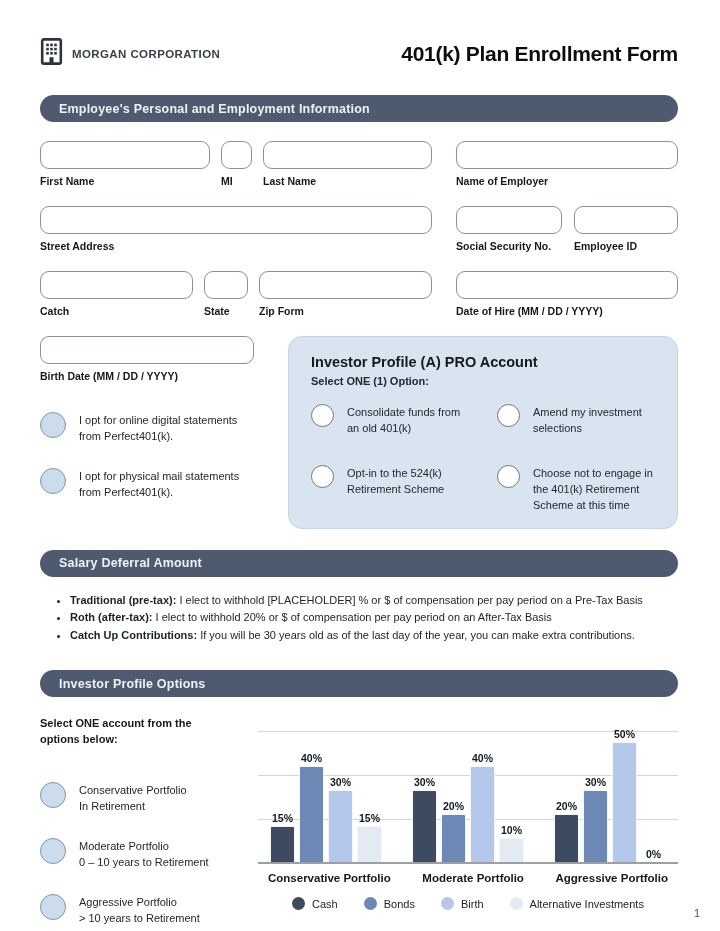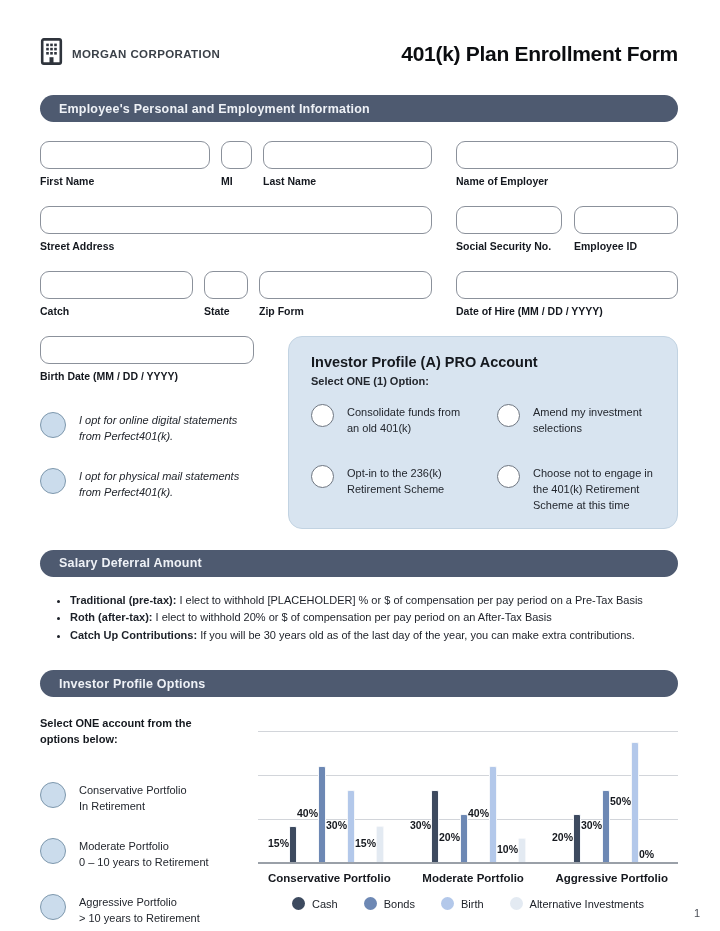--- a/index.html
+++ b/index.html
@@ -36,21 +36,21 @@
     width:26px; height:26px; border-radius:50%; flex:0 0 auto;
     background:#cbdcec; border:1.5px solid #7e98ad;
   }
   .radio.small { width:23px; height:23px; background:#ffffff; border:1.5px solid #6e7681; }
   .opt { display:flex; gap:13px; align-items:flex-start; }
   .opt-text { font-size:11px; line-height:1.45; color:#23272e; padding-top:1px; }
   
   .birthrow { display:flex; margin-top:19px; }
   .leftcol { width:248px; }
   .statements { margin-top:30px; display:flex; flex-direction:column; gap:23px; }
-  .statements .opt-text { max-width:175px;font-style:italic; }
+  .statements .opt-text { max-width:175px; }
   .probox {
     width:390px; background:#d8e4f0; border:1px solid #c2d3e2; border-radius:14px;
     padding:17px 22px 14px 22px; min-height:183px;
   }
   .probox-title { font-size:14.5px; font-weight:bold; color:#15191f; }
   .probox-sub { font-size:11px; font-weight:bold; color:#23272e; margin-top:5px; }
   .progrid { display:grid; grid-template-columns:1fr 1fr; column-gap:18px; row-gap:17px; margin-top:17px;gap:28px; }
   .progrid .opt-text { max-width:152px; }
   
   .bullets { margin:15px 0 0 30px; }
@@ -62,21 +62,21 @@
   .select-note { font-size:11px; font-weight:bold; line-height:1.45; color:#15191f; max-width:170px; }
   .portfolio-opts { margin-top:34px; display:flex; flex-direction:column; gap:23px; }
   .portfolio-opts .opt-text span { display:block; }
   
   .chart { flex:1; padding-top:4px; }
   .plot { position:relative; height:132px; margin-top:14px; }
   .gridline { position:absolute; left:0; right:0; height:1px; background:#d2d5da; }
   .axis { position:absolute; left:0; right:0; bottom:0; height:2px; background:#9aa0a8; }
   .groups { position:absolute; left:0; right:0; bottom:2px; top:0; display:flex; justify-content:space-between; padding:0 10px; }
   .chart-group { display:flex; align-items:flex-end; }
-  .bar-col { width:29px; display:flex; flex-direction:row; align-items:center; justify-content:flex-end; }
+  .bar-col { width:29px; display:flex; flex-direction:column; align-items:center; justify-content:flex-end; }
   .bar-label { font-size:10.5px; font-weight:bold; color:#15181e; white-space:nowrap; margin-bottom:2px; }
   .bar { width:25px; border:1px solid #f5f7fa; border-bottom:none; border-radius:2px 2px 0 0; }
   .cat-row { display:flex; justify-content:space-between; padding:0 10px; margin-top:8px; }
   .cat-label { font-size:11.5px; font-weight:bold; color:#15181e; text-align:center; }
   .legend { display:flex; justify-content:center; gap:26px; margin-top:13px; }
   .legend-item { display:flex; align-items:center; gap:7px; }
   .legend-dot { width:13px; height:13px; border-radius:50%; }
   .legend-label { font-size:11px; color:#20242b; }
   
   .pagenum { position:absolute; right:20px; bottom:12px; font-size:11px; color:#4a4f57; }
@@ -201,21 +201,21 @@
         <div class="opt">
           <span class="radio small"></span>
           <span class="opt-text">Consolidate funds from an old 401(k)</span>
         </div>
         <div class="opt">
           <span class="radio small"></span>
           <span class="opt-text">Amend my investment selections</span>
         </div>
         <div class="opt">
           <span class="radio small"></span>
-          <span class="opt-text">Opt-in to the 236(k) Retirement Scheme</span>
+          <span class="opt-text">Opt-in to the 524(k) Retirement Scheme</span>
         </div>
         <div class="opt">
           <span class="radio small"></span>
           <span class="opt-text">Choose not to engage in the 401(k) Retirement Scheme at this time</span>
         </div>
       </div>
     </div>
   </div>
 
   <div class="pill mt20">Salary Deferral Amount</div>

